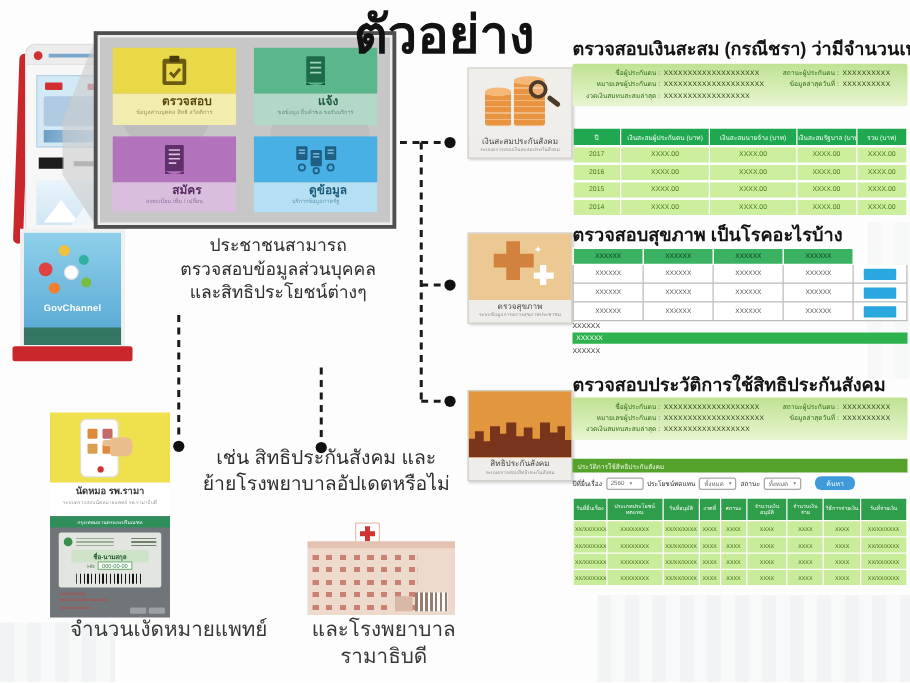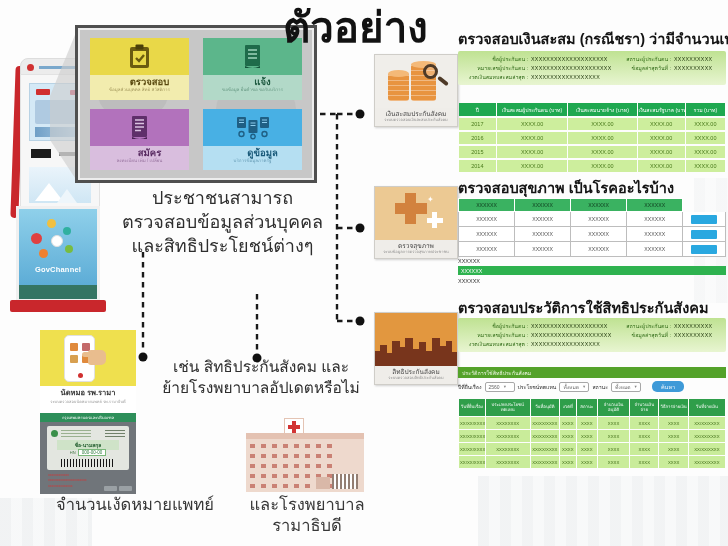--- a/index.html
+++ b/index.html
@@ -13,21 +13,21 @@
   
   .wm{position:absolute;z-index:0;background:repeating-linear-gradient(90deg,#e7eaec 0 11px,#f3f5f6 11px 22px);}
   .wm1{left:0;top:498px;width:92px;height:48px;opacity:.55;}
   .wm2{left:478px;top:476px;width:250px;height:70px;opacity:.5;}
   .wm3{left:694px;top:178px;width:34px;height:125px;opacity:.3;}
 
   
   .connectors{position:absolute;left:0;top:0;z-index:1;}
 
   
-  .kiosk{position:absolute;left:8px;top:58px;width:100px;height:256px;z-index:2;}
+  .kiosk{position:absolute;left:8px;top:35px;width:100px;height:256px;z-index:2;}
   .kiosk div{position:absolute;}
   .k-head{left:12px;top:0;width:80px;height:18px;background:#ececec;border:1px solid #ddd;border-radius:8px 8px 0 0;}
   .k-logo{left:6px;top:5px;width:7px;height:7px;background:#d03030;border-radius:50%;}
   .k-hline{left:18px;top:7px;width:40px;height:3px;background:#7aa8cc;}
   .k-body{left:12px;top:16px;width:80px;height:134px;background:#f7f7f7;border:1px solid #e2e2e2;}
   .k-screen{left:8px;top:8px;width:62px;height:58px;background:#d4e9f6;border:1px solid #b8d2e4;}
   .k-flag{left:6px;top:5px;width:14px;height:6px;background:#d03030;border-radius:1px;}
   .k-flag2{left:40px;top:6px;width:10px;height:5px;background:#c8506a;border-radius:1px;}
   .k-map{left:5px;top:16px;width:50px;height:24px;background:rgba(130,165,200,.45);border-radius:2px;}
   .k-chart{left:5px;top:43px;width:50px;height:10px;background:linear-gradient(90deg,#6f9fc6,#b8d6ec);}
@@ -60,21 +60,21 @@
   .tile-img{height:37px;display:flex;align-items:center;justify-content:center;}
   .tile-txt{flex:1;text-align:center;padding-top:1px;}
   .tile-label{font-size:9.5px;font-weight:bold;line-height:1.2;margin-left:20px;}
   .tile-sub{font-size:4.5px;opacity:.55;line-height:1.2;}
   .tile-y .tile-img{background:#e9d848;} .tile-y .tile-txt{background:#f2ecae;color:#5a4a10;}
   .tile-g .tile-img{background:#5cb68b;} .tile-g .tile-txt{background:#b2d9c8;color:#1e5a40;}
   .tile-p .tile-img{background:#b272bc;} .tile-p .tile-txt{background:#d9bede;color:#572a60;}
   .tile-b .tile-img{background:#48b0e4;} .tile-b .tile-txt{background:#b5dff2;color:#1a5a7a;}
 
   
-  .intro{position:absolute;left:95px;top:187px;width:255px;text-align:center;font-size:18px;color:#2e2e2e;line-height:1.33;z-index:2;}
+  .intro{position:absolute;left:95px;top:187px;width:255px;text-align:center;font-size:14px;color:#2e2e2e;line-height:1.33;z-index:2;}
   .mid-caption{position:absolute;left:150px;top:357px;width:222px;text-align:center;font-size:15.5px;color:#2e2e2e;line-height:1.35;z-index:2;}
   .caption{position:absolute;text-align:center;font-size:16.5px;color:#383838;line-height:1.3;z-index:2;}
   .cap-phone{left:15px;top:494px;width:240px;}
   .cap-hospital{left:218px;top:494px;width:178px;}
 
   
   .ptitle{position:absolute;left:458px;font-size:14.5px;font-weight:bold;color:#141414;white-space:nowrap;z-index:2;}
   .infobox{position:absolute;left:458px;width:268px;background:linear-gradient(180deg,#bfe292,#e8f5d1);border-radius:2px;padding:4px 6px 3px;font-size:5.3px;line-height:1.7;z-index:2;}
   .inforow{display:flex;}
   .lgrp{display:flex;width:59%;} .rgrp{display:flex;width:41%;}

